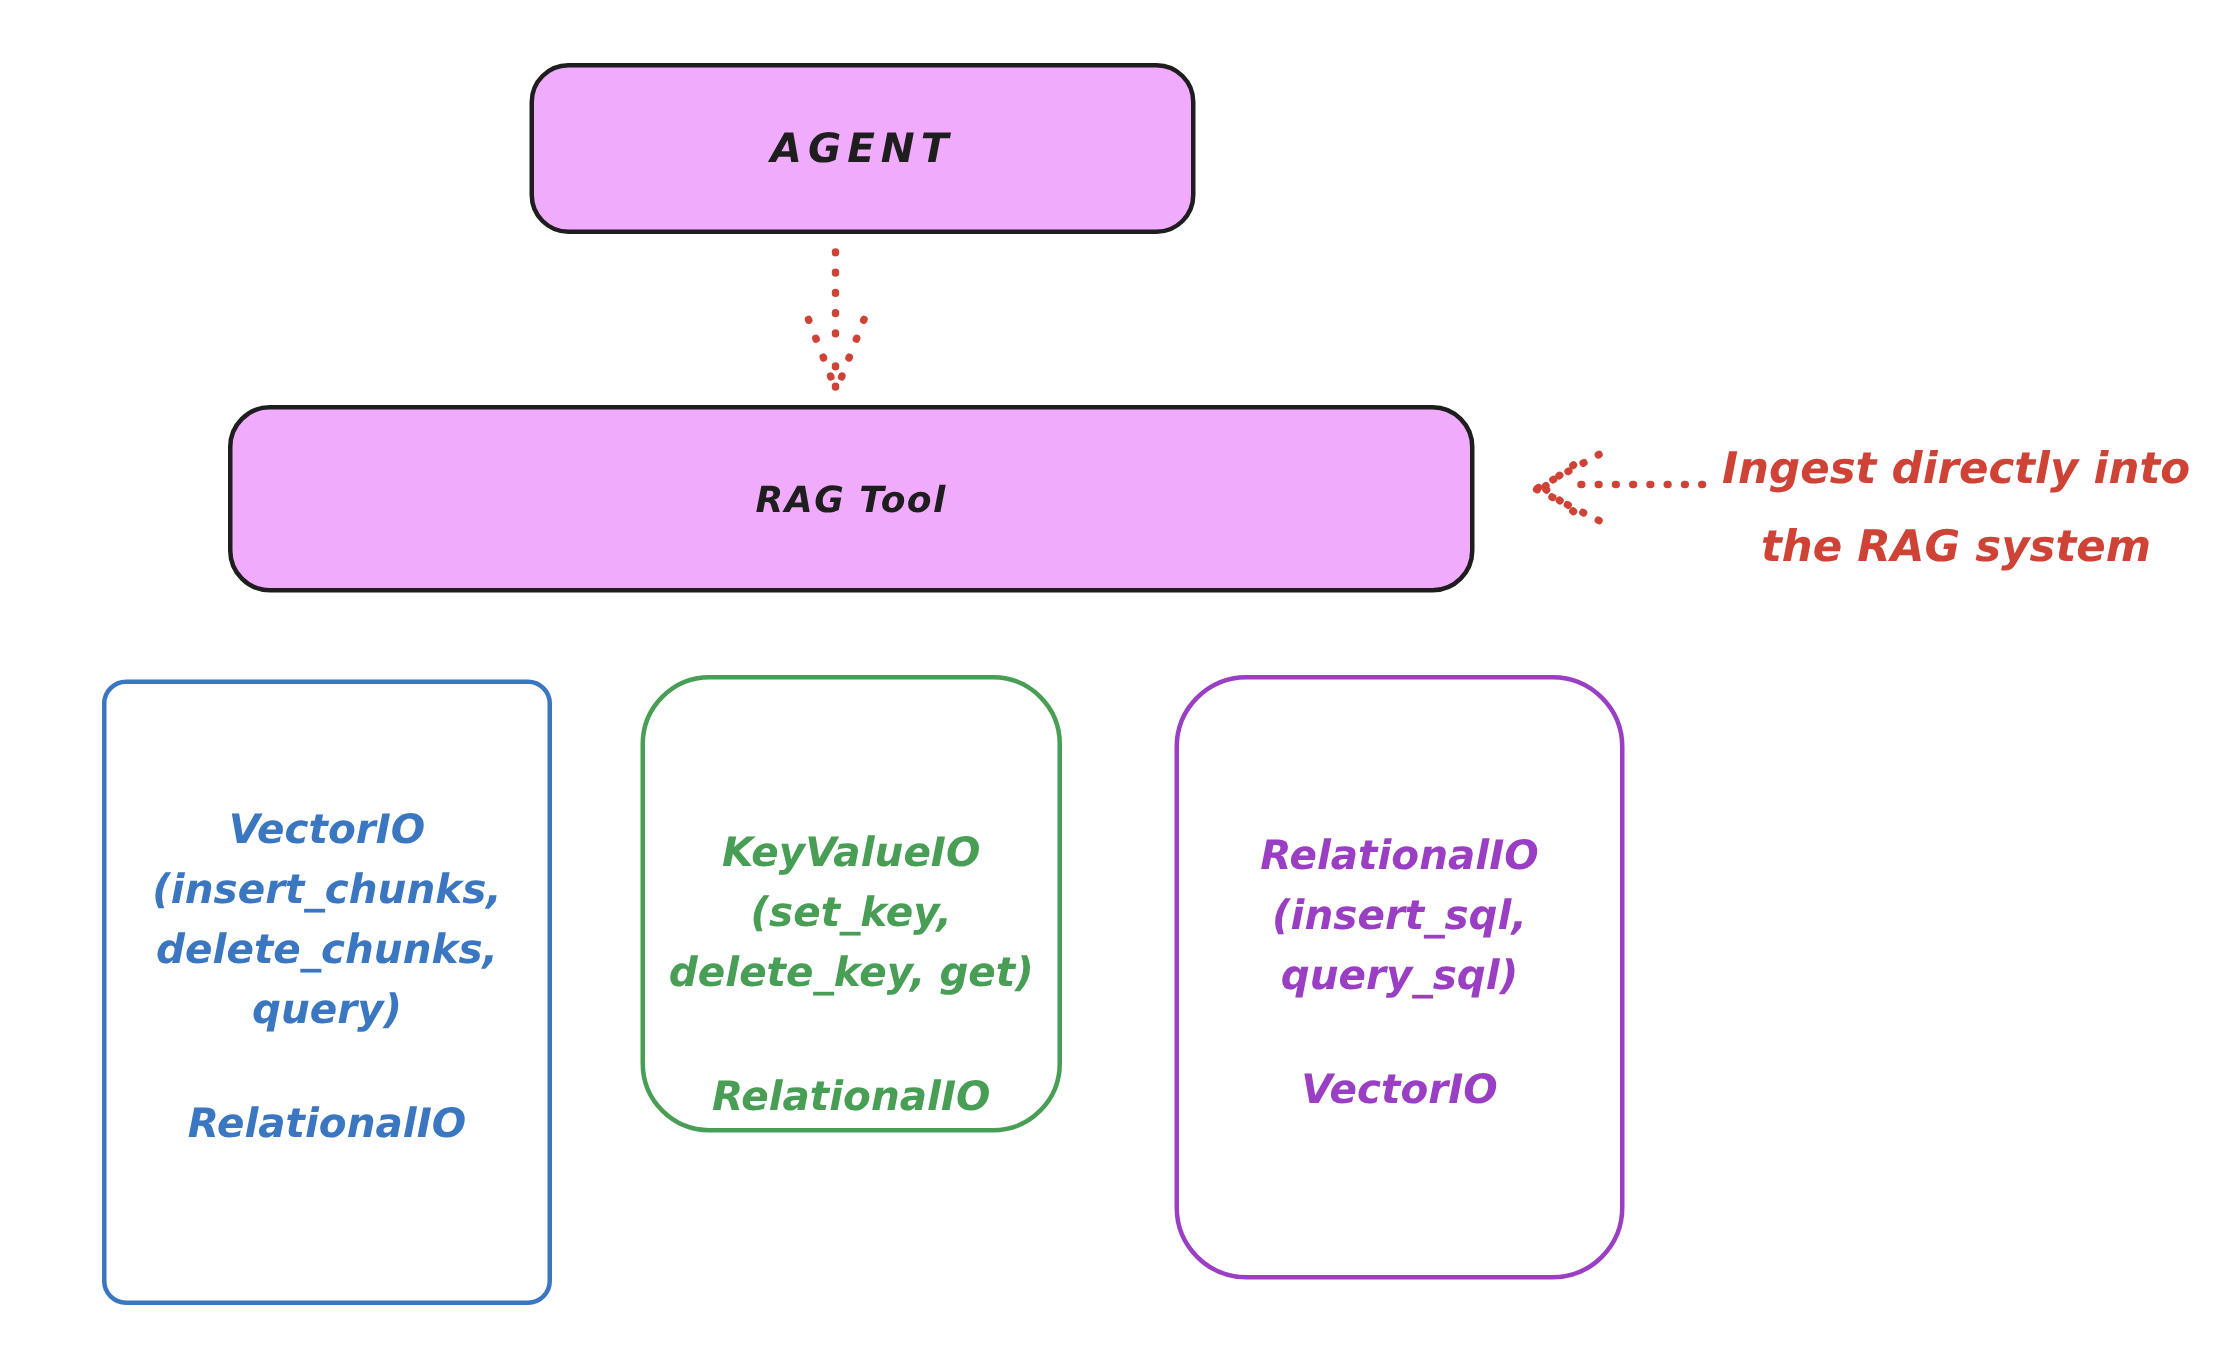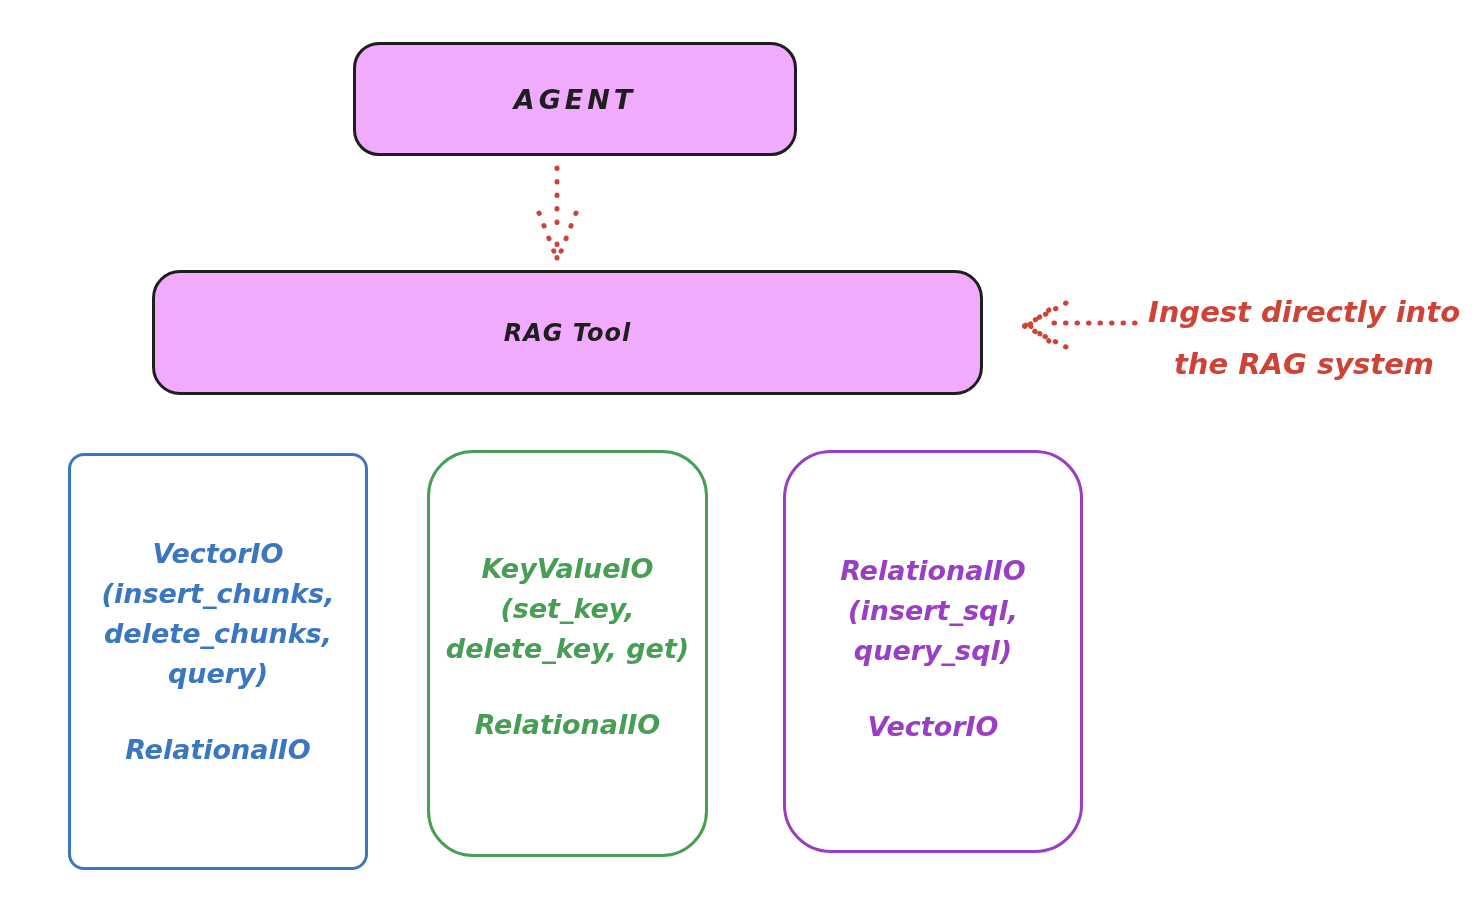--- a/index.html
+++ b/index.html
@@ -74,23 +74,24 @@
     font-style: italic;
   }
   .vector-node {
     left: 68px; top: 453px;
     width: 300px; height: 417px;
     border-radius: 16px;
     padding-top: 78px;
   }
   .keyvalue-node {
     left: 427px; top: 450px;
-    width: 281px; height: 407px;
+    width: 281px; height: 305px;
     border-radius: 46px;
     padding-top: 96px;
+    justify-content: space-between;
   }
   .relational-node {
     left: 783px; top: 450px;
     width: 300px; height: 403px;
     border-radius: 48px;
     padding-top: 98px;
   }
   .annotation {
     position: absolute;
     left: 1128px; top: 286px;

